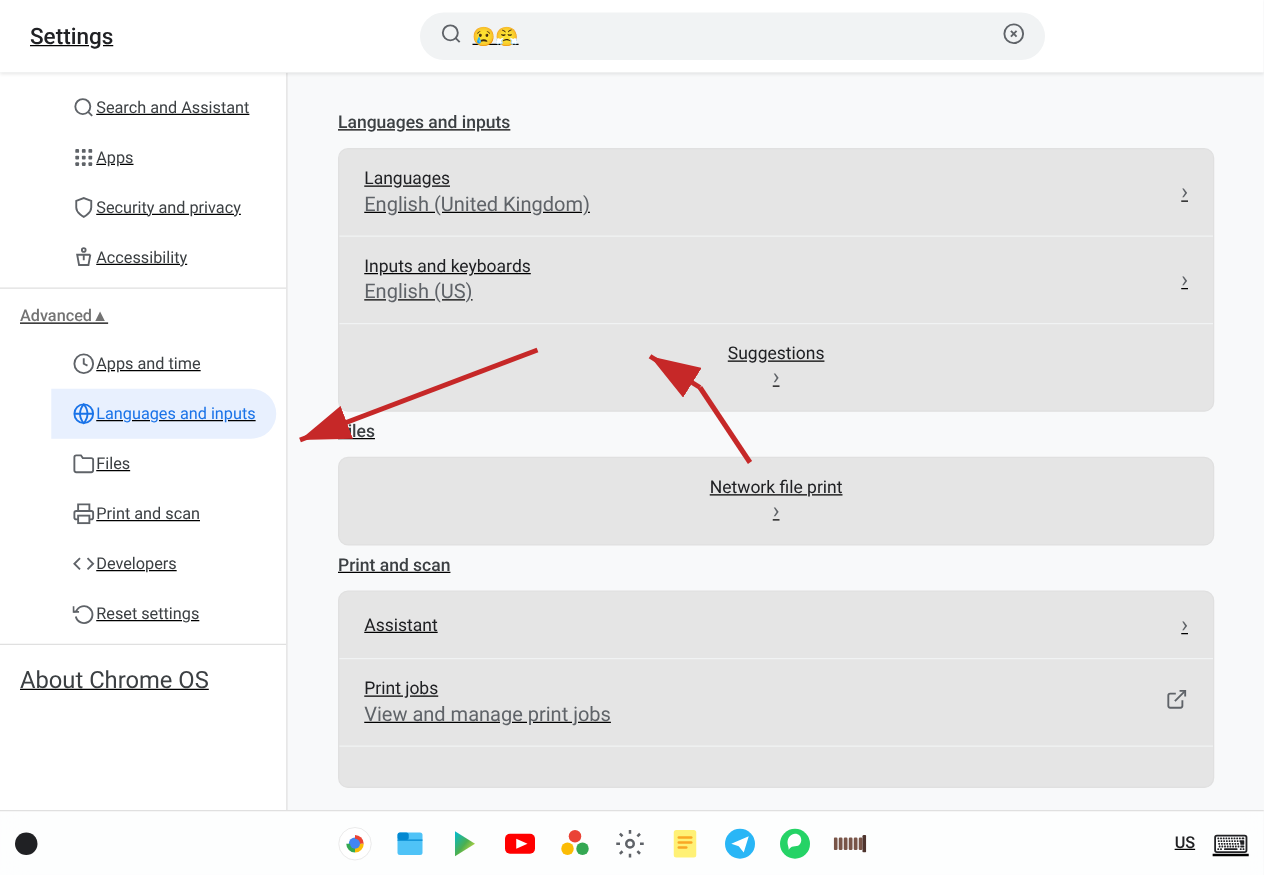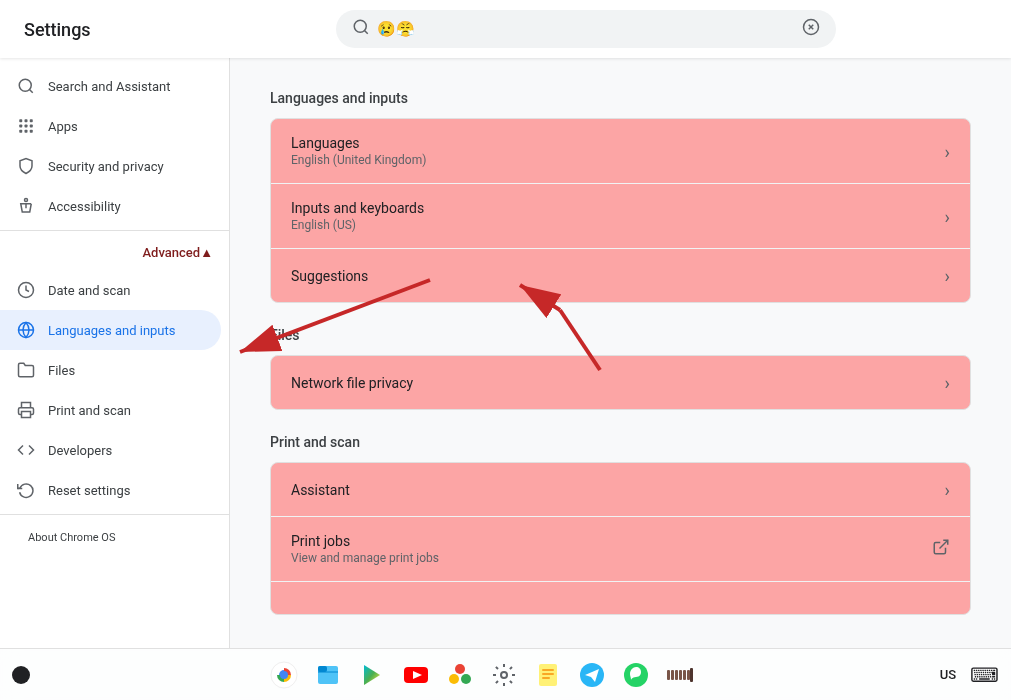--- a/index.html
+++ b/index.html
@@ -63,94 +63,93 @@
     }
     .sidebar-item {
       display: flex;
       align-items: center;
       padding: 10px 16px;
       cursor: pointer;
       border-radius: 0 24px 24px 0;
       margin-right: 8px;
       color: #3c4043;
       font-size: 13px;
-      gap: 12px;
       transition: background 0.15s;
+      margin-left: 41px;
     }
     .sidebar-item.active {
       background: #e8f0fe;
       color: #1a73e8;
     }
     .sidebar-item .icon-placeholder {
       width: 20px;
       height: 20px;
       display: flex;
       align-items: center;
       justify-content: center;
       flex-shrink: 0;
     }
     .sidebar-section-header {
       display: flex;
       align-items: center;
-      justify-content: flex-end;
+      justify-content: flex-start;
       padding: 10px 16px;
       font-size: 13px;
       font-weight: 500;
-      color: #7f1d1d;
+      color: #737373;
       cursor: pointer;
     }
     .sidebar-divider {
       height: 1px;
       background: #e0e0e0;
       margin: 4px 0;
     }
     .about-item {
       padding: 12px 16px;
-      font-size: 11px;
+      font-size: 19px;
       color: #3c4043;
       cursor: pointer;
-      margin-left: 12px;
     }
 
     
     .content {
       flex: 1;
       overflow-y: auto;
       padding: 24px 40px;
       background: #f8f9fa;
     }
 
     .section-title {
       font-size: 14px;
       font-weight: 500;
       color: #3c4043;
       margin-bottom: 12px;
       margin-top: 8px;
     }
 
     .card {
-      background: #fca5a5;
+      background: #e5e5e5;
       border-radius: 8px;
       border: 1px solid #e0e0e0;
-      margin-bottom: 24px;
+      margin-bottom: 8px;
       overflow: hidden;
     }
     .card-row {
       display: flex;
       align-items: center;
       justify-content: space-between;
       padding: 16px 20px;
       border-bottom: 1px solid #f1f3f4;
       cursor: pointer;
       transition: background 0.15s;
     }
-    .card-row:last-child { border-bottom: none; }
+    .card-row:last-child { border-bottom: none; flex-direction: column; }
     .card-row-left { display: flex; flex-direction: column; gap: 2px; }
     .card-row-title { font-size: 14px; color: #202124; }
-    .card-row-sub { font-size: 12px; color: #5f6368; }
+    .card-row-sub { font-size: 16px; color: #5f6368; }
     .chevron-icon { color: #5f6368; font-size: 18px; }
 
     
     .toggle {
       width: 36px;
       height: 20px;
       background: #bdc1c6;
       border-radius: 10px;
       position: relative;
       cursor: pointer;
@@ -230,20 +229,21 @@
       z-index: 50;
     }
 
     .wrapper {
       position: relative;
       display: flex;
       flex-direction: column;
       height: 700px;
       width: 1011px;
       overflow: hidden;
+      text-decoration: underline;
     }
   </style>
 </head>
 <body>
 
 <div class="wrapper">
 
   <div class="topbar">
     <span class="topbar-title">Settings</span>
     <div class="search-bar">
@@ -319,21 +319,21 @@
         <span>▲</span>
       </div>
 
       <div class="sidebar-item">
         <span class="icon-placeholder">
           <svg width="18" height="18" viewBox="0 0 24 24" fill="none" stroke="#5f6368" stroke-width="2">
             <circle cx="12" cy="12" r="10"></circle>
             <polyline points="12 6 12 12 16 14"></polyline>
           </svg>
         </span>
-        <span>Date and scan</span>
+        <span>Apps and time</span>
       </div>
 
       <div class="sidebar-item active">
         <span class="icon-placeholder">
           <svg width="18" height="18" viewBox="0 0 24 24" fill="none" stroke="#1a73e8" stroke-width="2">
             <circle cx="12" cy="12" r="10"></circle>
             <line x1="2" y1="12" x2="22" y2="12"></line>
             <path d="M12 2a15.3 15.3 0 0 1 4 10 15.3 15.3 0 0 1-4 10 15.3 15.3 0 0 1-4-10 15.3 15.3 0 0 1 4-10z"></path>
           </svg>
         </span>
@@ -408,21 +408,21 @@
             <span class="card-row-title">Suggestions</span>
           </div>
           <span class="chevron-icon">›</span>
         </div>
       </div>
 
       <div class="section-title">Files</div>
       <div class="card">
         <div class="card-row">
           <div class="card-row-left">
-            <span class="card-row-title">Network file privacy</span>
+            <span class="card-row-title">Network file print</span>
           </div>
           <span class="chevron-icon">›</span>
         </div>
       </div>
 
       <div class="section-title">Print and scan</div>
       <div class="card">
         <div class="card-row">
           <div class="card-row-left">
             <span class="card-row-title">Assistant</span>

